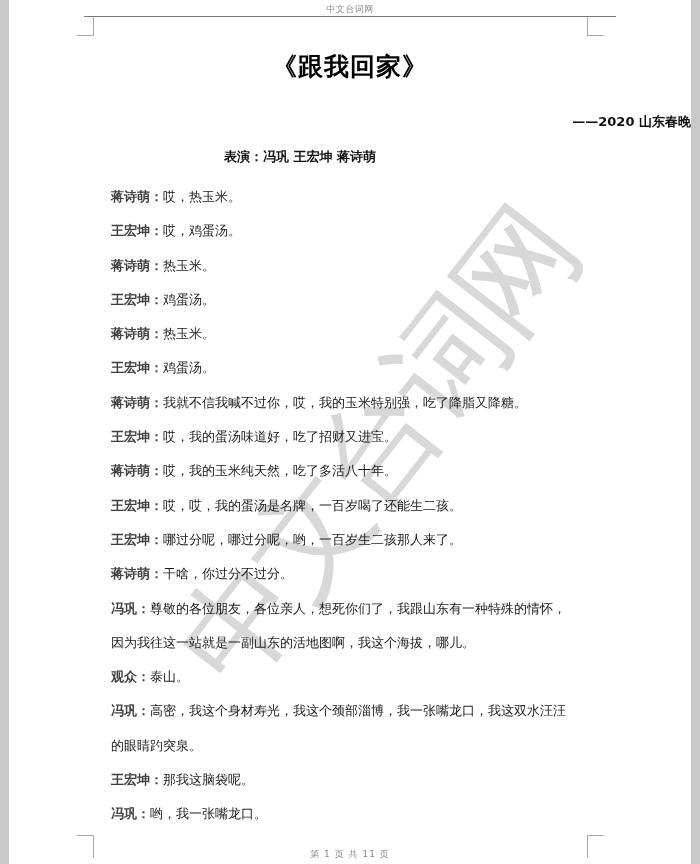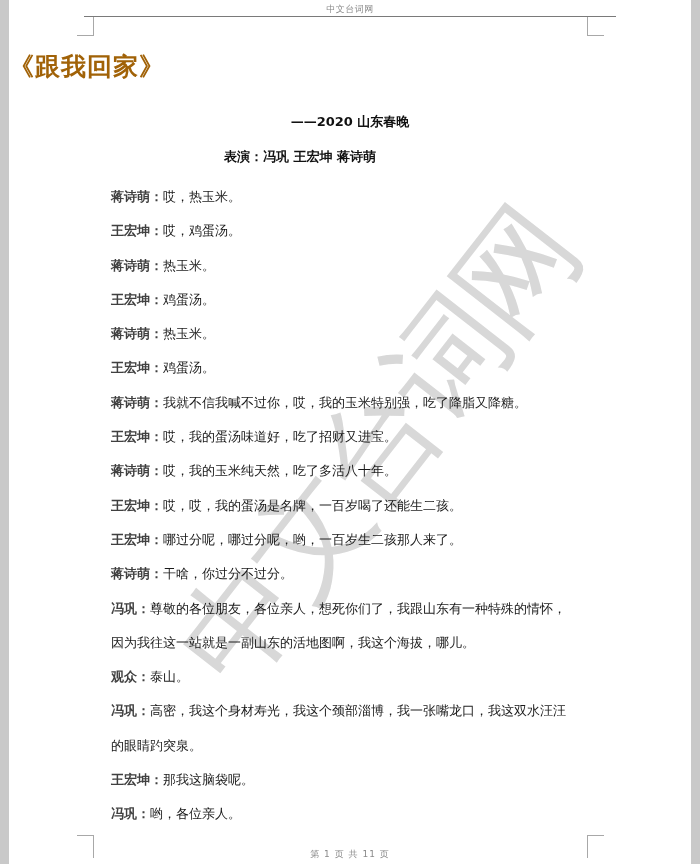--- a/index.html
+++ b/index.html
@@ -82,33 +82,33 @@
       left: 0;
       top: 0;
       width: 682px;
       z-index: 2;
     }
     .title {
       position: absolute;
       top: 50px;
       left: 0;
       width: 682px;
-      text-align: left;
+      text-align: center;
       font-family: "DejaVu Serif", "Liberation Serif", serif;
       font-size: 25px;
       font-weight: bold;
-      color: #a16207;
+      color: #000000;
       letter-spacing: 1px;
     }
     .subtitle {
       position: absolute;
       top: 113px;
       left: 0;
       width: 682px;
-      text-align: center;
+      text-align: right;
       font-size: 13px;
       font-weight: bold;
       color: #111;
     }
     .performers {
       position: absolute;
       top: 148px;
       left: 0;
       width: 582px;
       text-align: center;
@@ -180,18 +180,18 @@
       <div class="line"><span class="speaker">蒋诗萌：</span><span class="speech">哎，我的玉米纯天然，吃了多活八十年。</span></div>
       <div class="line"><span class="speaker">王宏坤：</span><span class="speech">哎，哎，我的蛋汤是名牌，一百岁喝了还能生二孩。</span></div>
       <div class="line"><span class="speaker">王宏坤：</span><span class="speech">哪过分呢，哪过分呢，哟，一百岁生二孩那人来了。</span></div>
       <div class="line"><span class="speaker">蒋诗萌：</span><span class="speech">干啥，你过分不过分。</span></div>
       <div class="line"><span class="speaker">冯巩：</span><span class="speech">尊敬的各位朋友，各位亲人，想死你们了，我跟山东有一种特殊的情怀，</span></div>
       <div class="line"><span class="speaker"></span><span class="speech">因为我往这一站就是一副山东的活地图啊，我这个海拔，哪儿。</span></div>
       <div class="line"><span class="speaker">观众：</span><span class="speech">泰山。</span></div>
       <div class="line"><span class="speaker">冯巩：</span><span class="speech">高密，我这个身材寿光，我这个颈部淄博，我一张嘴龙口，我这双水汪汪</span></div>
       <div class="line"><span class="speaker"></span><span class="speech">的眼睛趵突泉。</span></div>
       <div class="line"><span class="speaker">王宏坤：</span><span class="speech">那我这脑袋呢。</span></div>
-      <div class="line"><span class="speaker">冯巩：</span><span class="speech">哟，各位亲人。</span></div>
+      <div class="line"><span class="speaker">冯巩：</span><span class="speech">哟，我一张嘴龙口。</span></div>
     </div>
   </div>
 
   <div class="footer-text">第 1 页 共 11 页</div>
 </div>
 
 </body></html>

